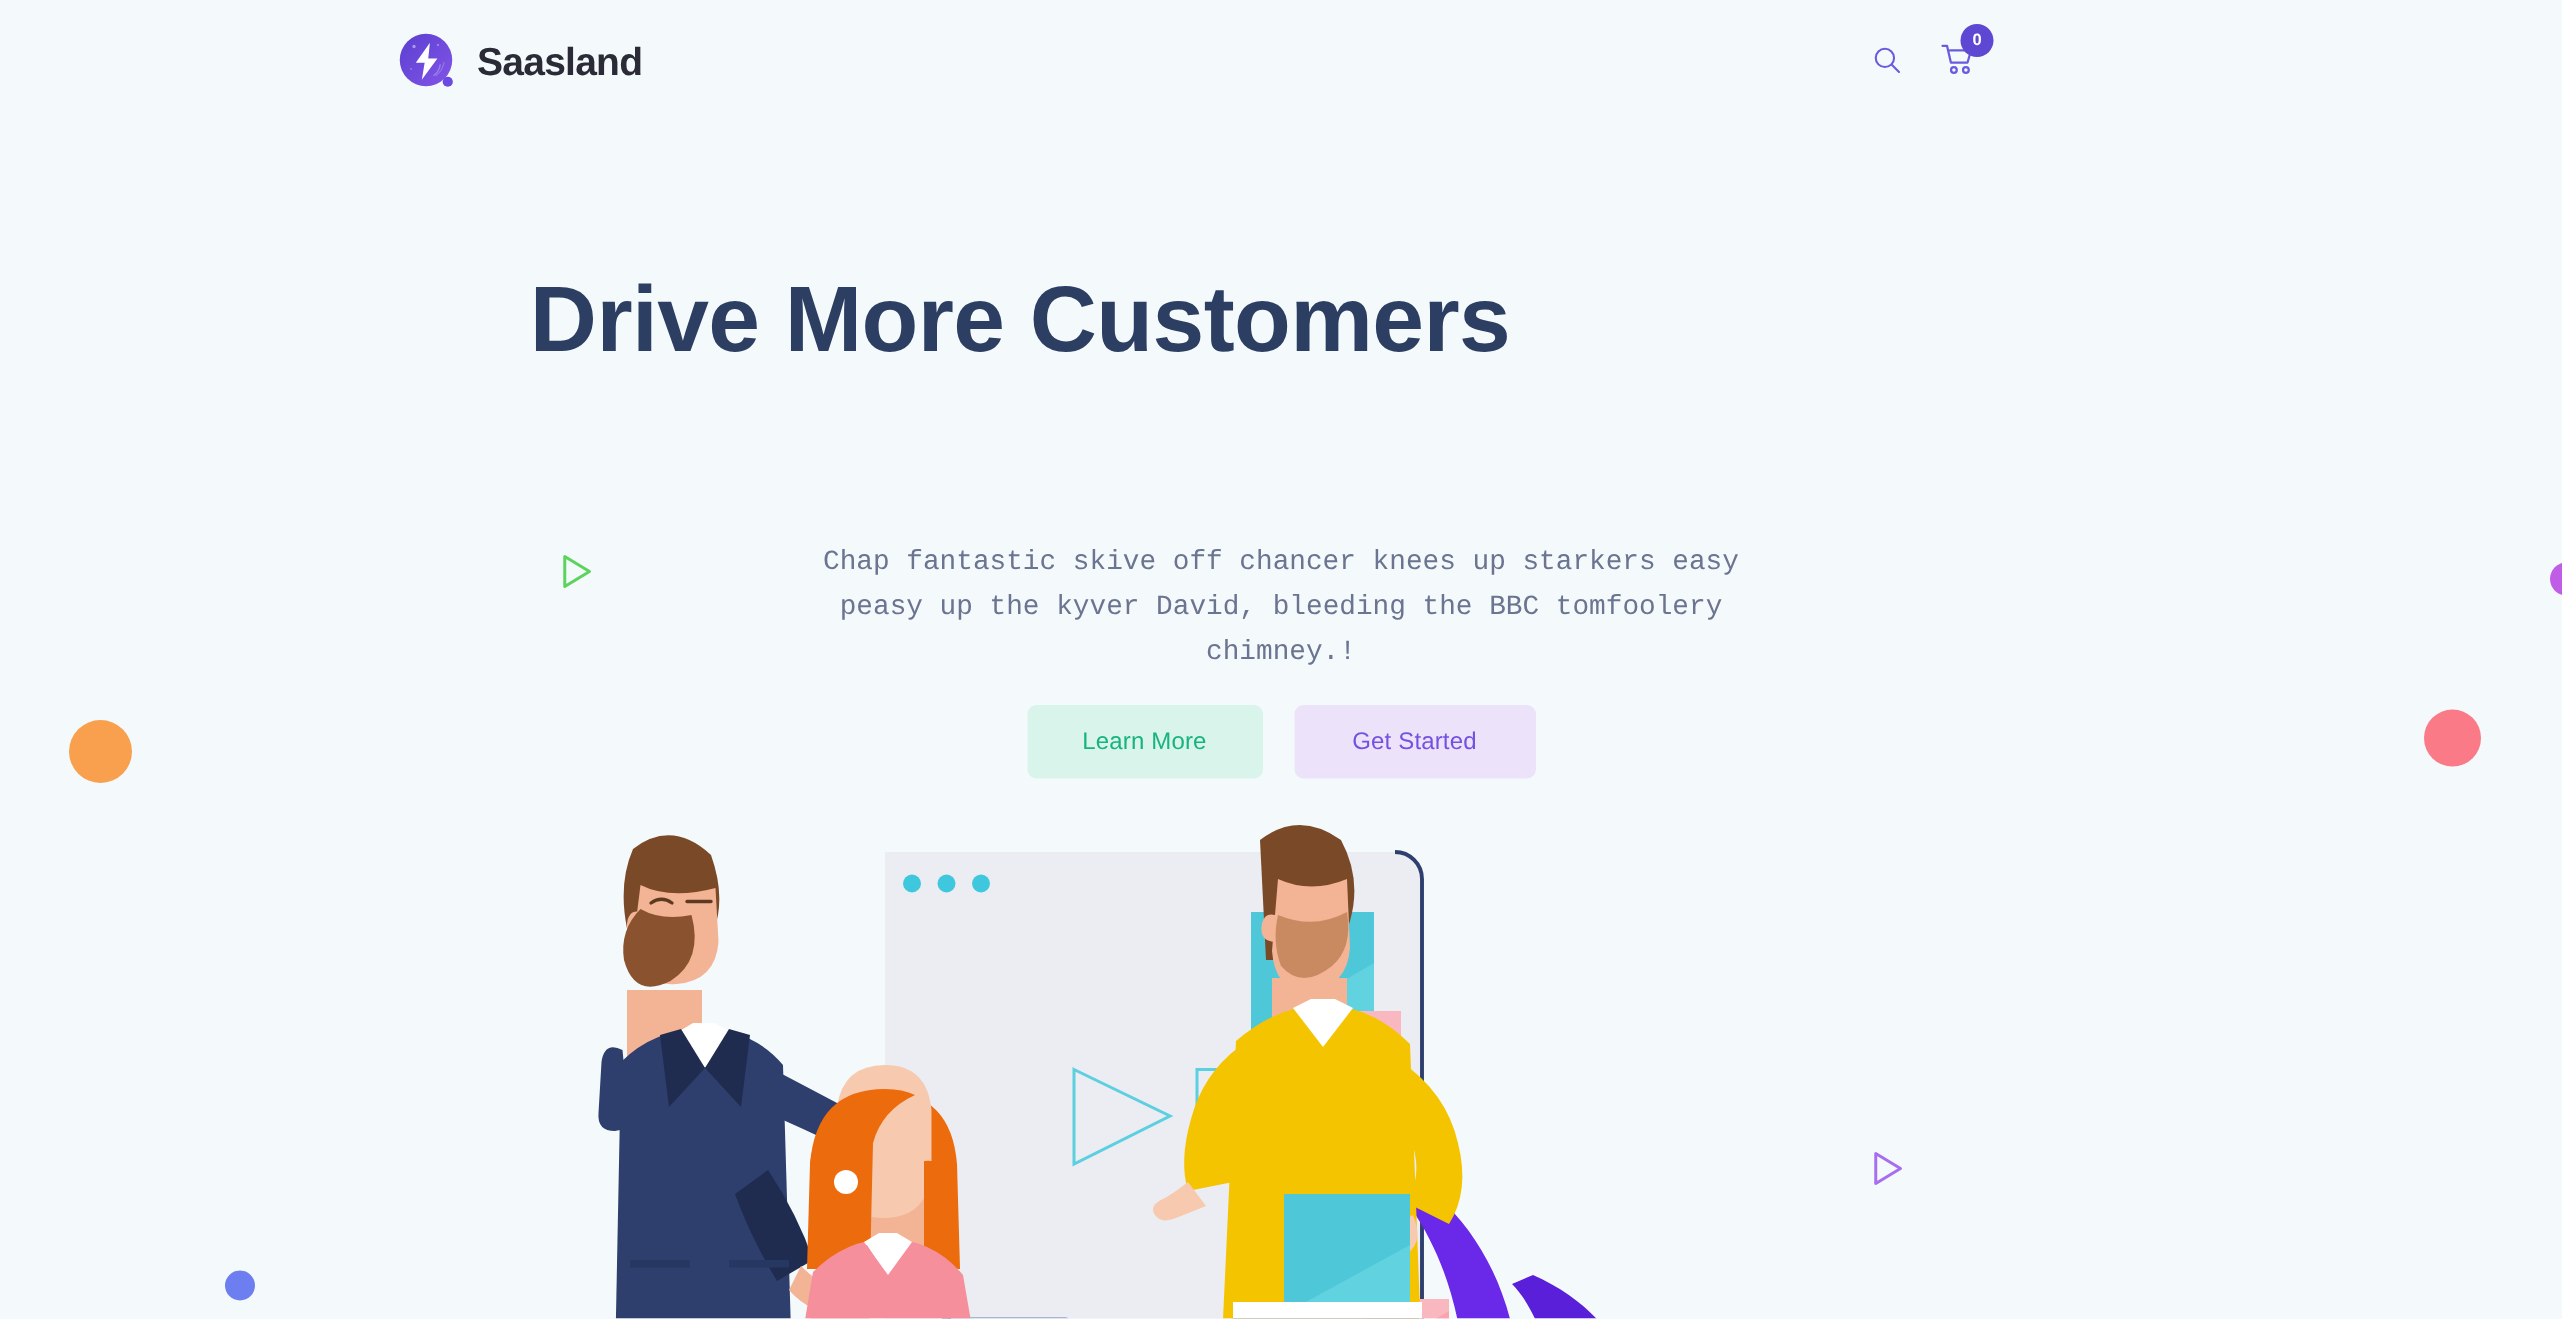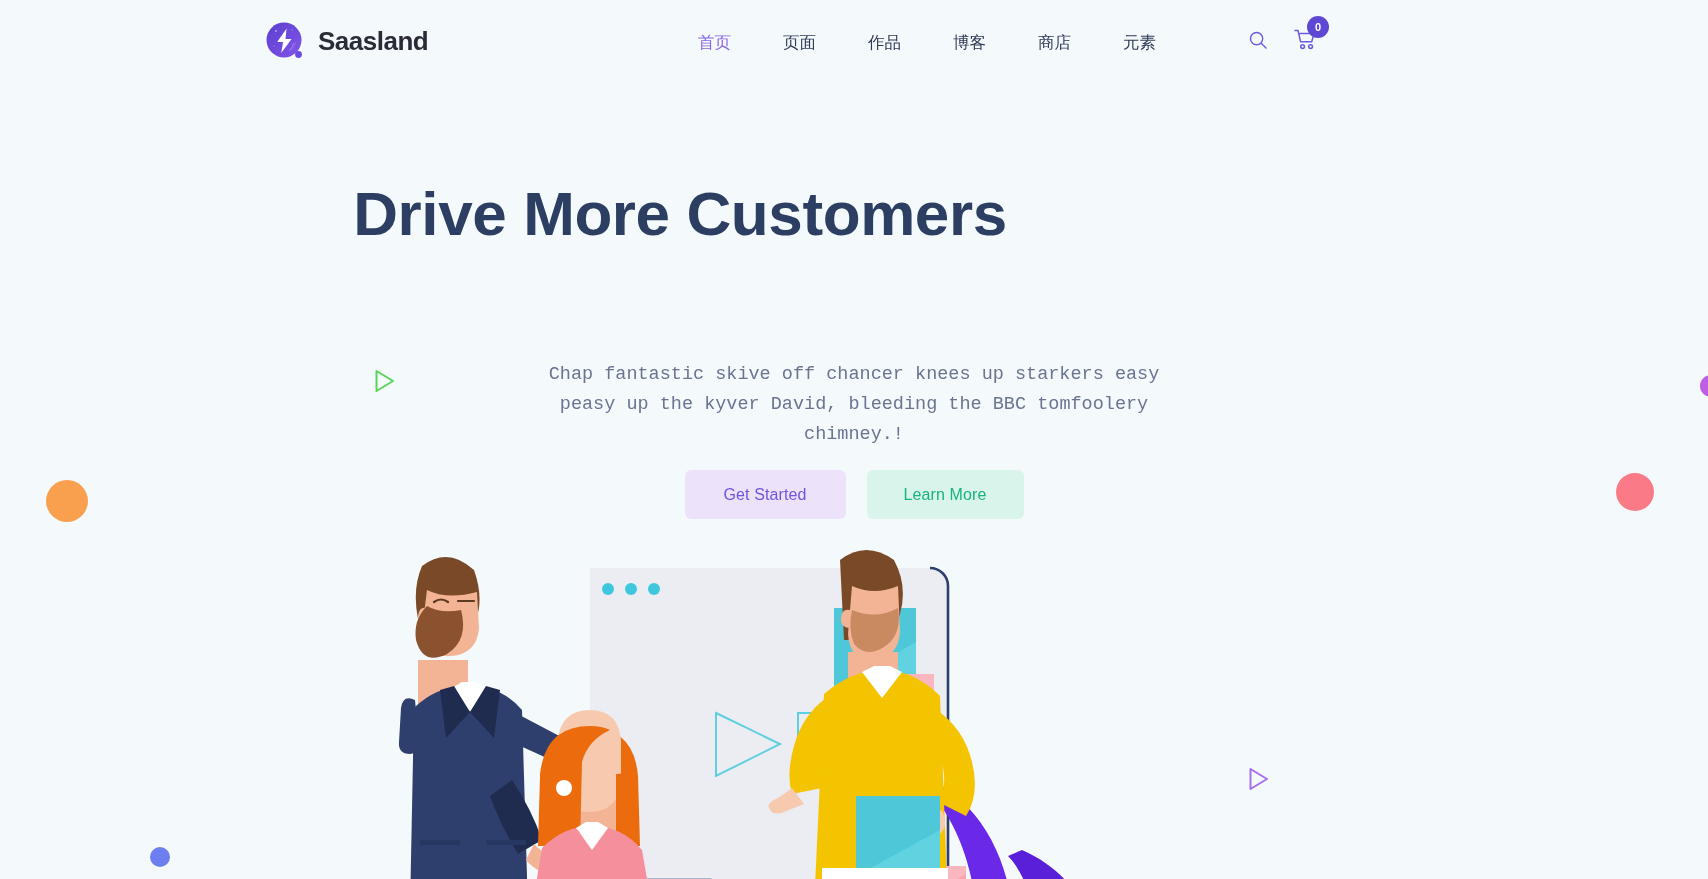--- a/index.html
+++ b/index.html
@@ -123,28 +123,20 @@
           <circle cx="27" cy="9" r=".8" fill="#b9a6f5" opacity=".6"></circle>
           <circle cx="9" cy="25" r=".7" fill="#b9a6f5" opacity=".5"></circle>
           <path d="M28.5 22 a11 11 0 0 1 -4.5 7.5" stroke="#b9a6f5" stroke-width="1" fill="none" opacity=".55"></path>
           <path d="M31 20.5 a13.5 13.5 0 0 1 -5.5 9" stroke="#b9a6f5" stroke-width="1" fill="none" opacity=".4"></path>
           <path d="M21.6 7.5 L12.2 20.9 h5.9 l-1.9 11.2 L26.6 18 h-6.1 z" fill="#ffffff"></path>
         </svg>
       </span>
       <span class="brand-name">Saasland</span>
     </a>
 
-    <nav class="nav">
-      <a class="nav-item active" href="#">首页</a>
-      <a class="nav-item" href="#">页面</a>
-      <a class="nav-item" href="#">作品</a>
-      <a class="nav-item" href="#">博客</a>
-      <a class="nav-item" href="#">商店</a>
-      <a class="nav-item" href="#">元素</a>
-    </nav>
 
     <div class="header-actions">
       <span class="icon-btn">
         <svg width="20" height="20" viewBox="0 0 20 20" fill="none" xmlns="http://www.w3.org/2000/svg">
           <circle cx="8.6" cy="8.6" r="6.1" stroke="#6a5ae0" stroke-width="1.4"></circle>
           <line x1="13.2" y1="13.2" x2="18" y2="18" stroke="#6a5ae0" stroke-width="1.4" stroke-linecap="round"></line>
         </svg>
       </span>
       <span class="icon-btn">
         <svg width="24" height="23" viewBox="0 0 24 23" fill="none" xmlns="http://www.w3.org/2000/svg">
@@ -162,22 +154,22 @@
     <h1 class="hero-title">
       <span>Drive More Customers</span><br>
     </h1>
 
     <p class="hero-sub">
       <span>Chap fantastic skive off chancer knees up starkers easy peasy up the</span>
       <span>kyver David, bleeding the BBC tomfoolery chimney.!</span>
     </p>
 
     <div class="hero-btns">
+      <button class="btn btn-secondary">Learn More</button>
       <button class="btn btn-primary">Get Started</button>
-      <button class="btn btn-secondary">Learn More</button>
     </div>
 
     <span class="decor dot d-orange"></span>
     <span class="decor dot d-blue"></span>
     <span class="decor dot d-pink"></span>
     <span class="decor dot d-purple"></span>
 
     <span class="decor tri-green" style="position:absolute;left:374px;top:369px;">
       <svg width="22" height="24" viewBox="0 0 22 24" fill="none" xmlns="http://www.w3.org/2000/svg">
         <path d="M2.5 2 L19 12 L2.5 22 Z" stroke="#5cd45c" stroke-width="2" stroke-linejoin="round"></path>

